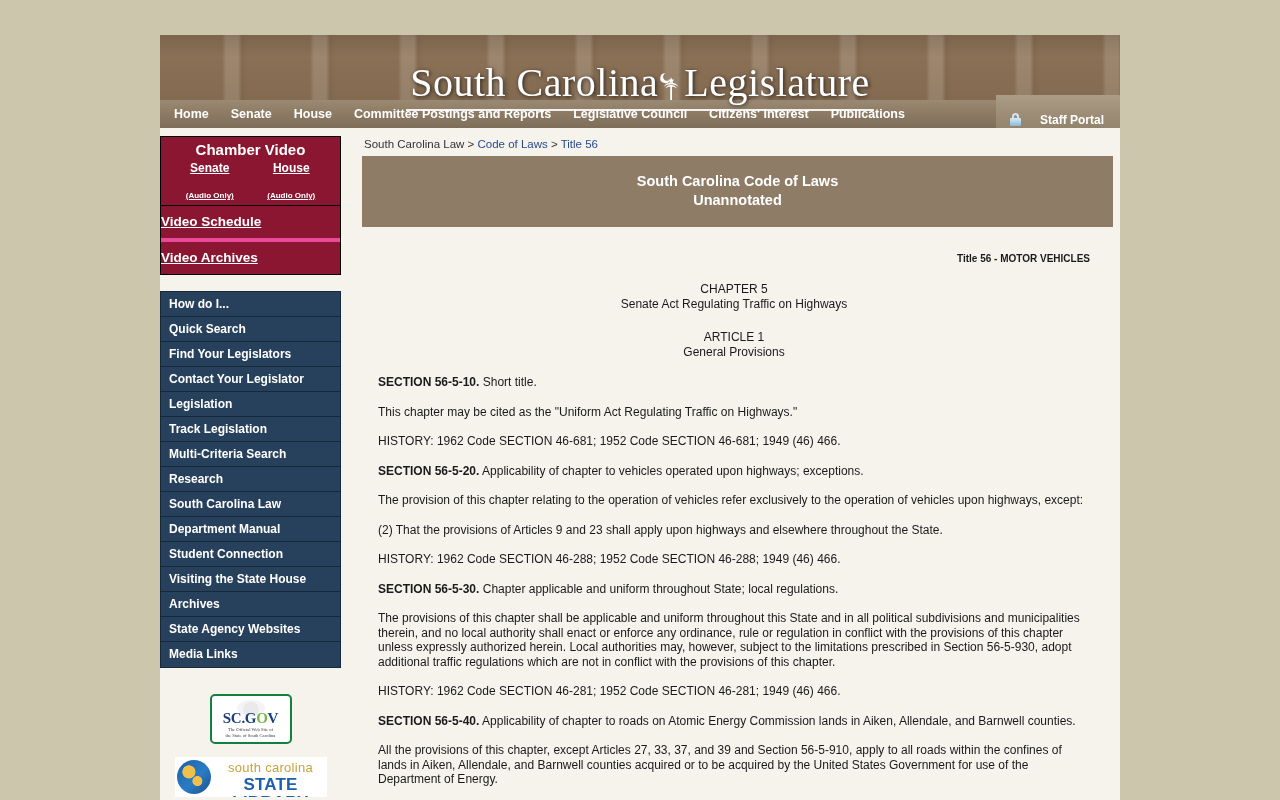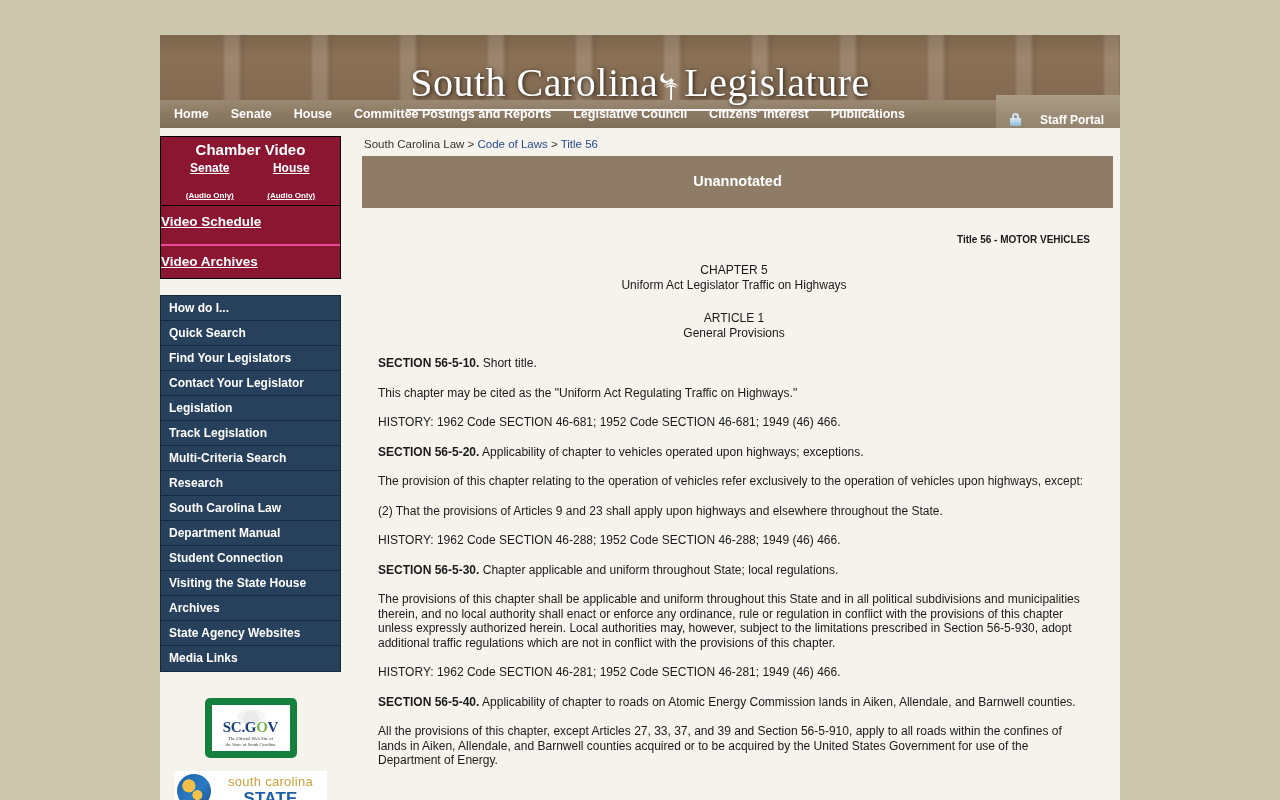--- a/index.html
+++ b/index.html
@@ -208,21 +208,21 @@
     font-size: 8px;
     font-weight: bold;
     text-decoration: underline;
     margin-top: 16px;
   }
   .video-row {
     text-align: left;
     padding: 8px 0 9px 0;
     cursor: pointer;
   }
-  .video-row.bordered { border-top: 2px solid #ec4899; margin-top: 6px; }
+  .video-row.bordered { border-top: 4px solid #ec4899; }
   .video-row span {
     color: #ffffff;
     font-size: 13.5px;
     font-weight: bold;
     text-decoration: underline;
   }
   .menu {
     margin-top: 16px;
     width: 181px;
     border: 1px solid #16283c;
@@ -244,21 +244,21 @@
   .logos {
     margin-top: 26px;
     width: 181px;
     text-align: center;
   }
   .scgov-logo {
     display: inline-block;
     width: 78px;
     height: 46px;
     background: #ffffff;
-    border: 7px solid #15803d;
+    border: 2px solid #15803d;
     border-radius: 5px;
     position: relative;
     cursor: pointer;
     overflow: hidden;
   }
   .scgov-logo .swirl {
     position: absolute;
     left: 50%; top: 4px;
     transform: translateX(-50%);
     width: 28px; height: 16px;
@@ -482,30 +482,31 @@
     </div>
   </div>
 
   <div class="content">
 
     <div class="breadcrumb">
       <span>South Carolina Law</span><span class="sep"> &gt; </span><a>Code of Laws</a><span class="sep"> &gt; </span><a>Title 56</a>
     </div>
 
     <div class="title-banner">
+      <div>South Carolina Code of Laws</div>
       <div>Unannotated</div>
     </div>
 
     <div class="doc">
 
       <div class="doc-title"><span style="font-weight:bold">Title 56 - </span><span style="font-weight:bold">MOTOR VEHICLES</span></div>
 
       <div class="doc-center">
         <div>CHAPTER 5</div>
-        <div>Uniform Act Legislator Traffic on Highways</div>
+        <div>Senate Act Regulating Traffic on Highways</div>
       </div>
 
       <div class="doc-center">
         <div>ARTICLE 1</div>
         <div>General Provisions</div>
       </div>
 
       <div class="doc-p"><b>SECTION 56-5-10.</b><span> Short title.</span></div>
       <div class="doc-p">This chapter may be cited as the "Uniform Act Regulating Traffic on Highways."</div>
       <div class="doc-p">HISTORY: 1962 Code SECTION 46-681; 1952 Code SECTION 46-681; 1949 (46) 466.</div>

